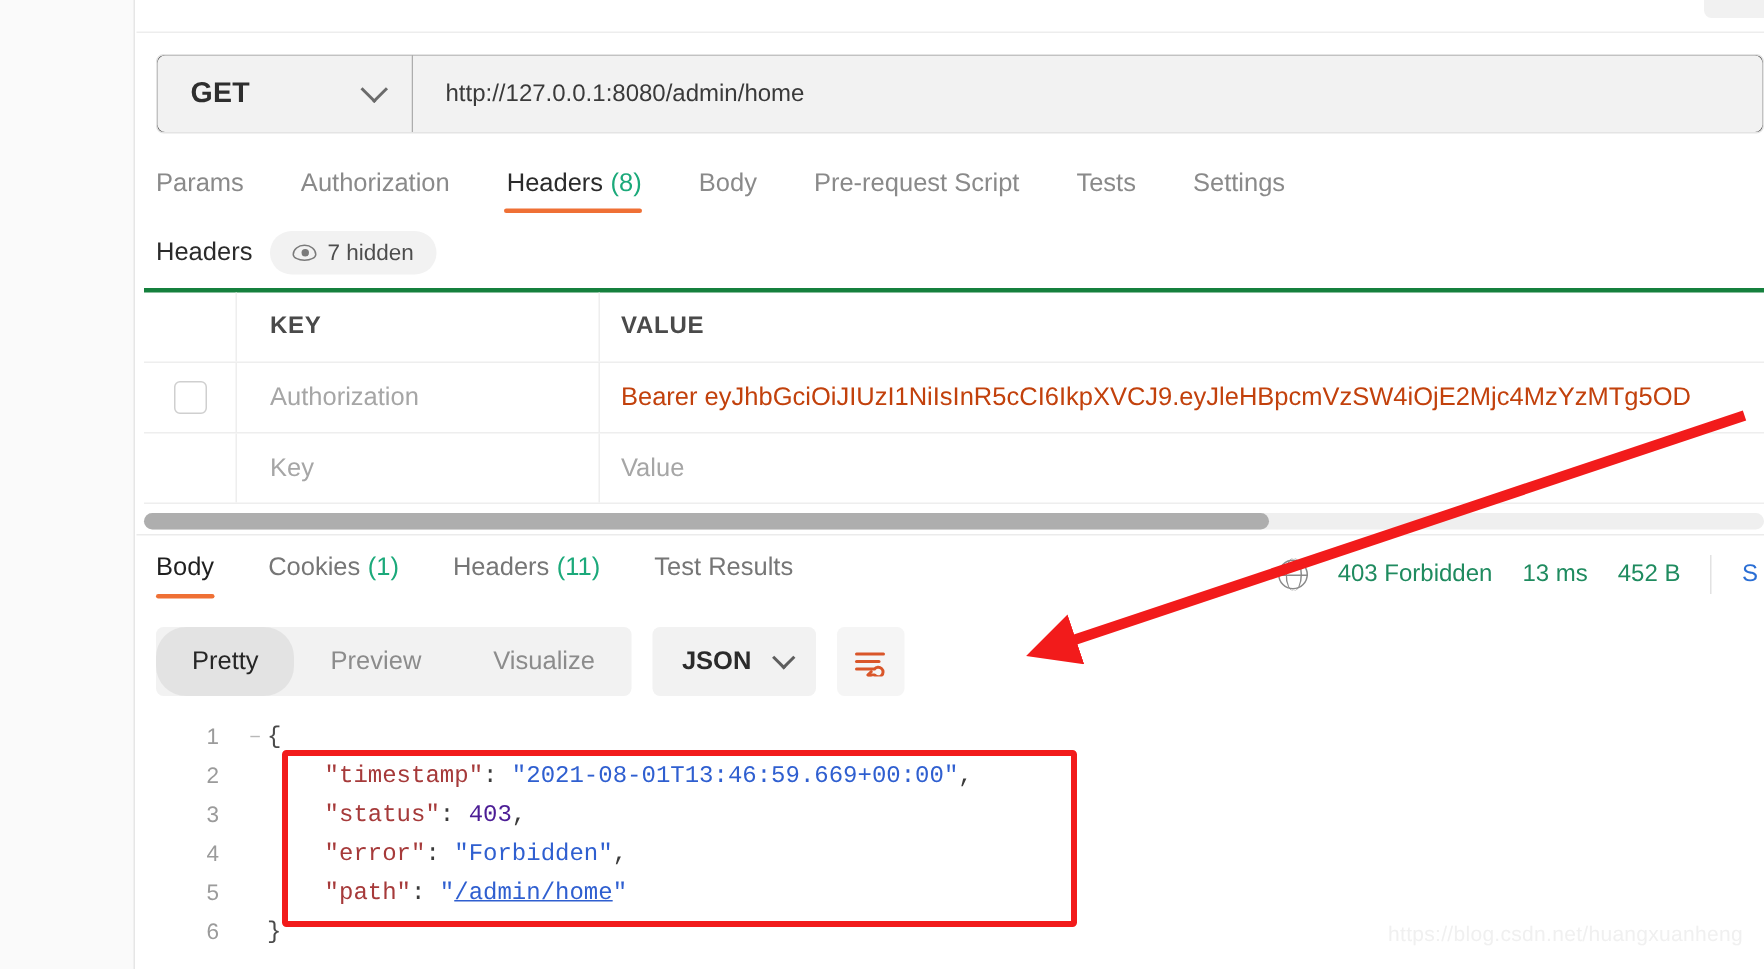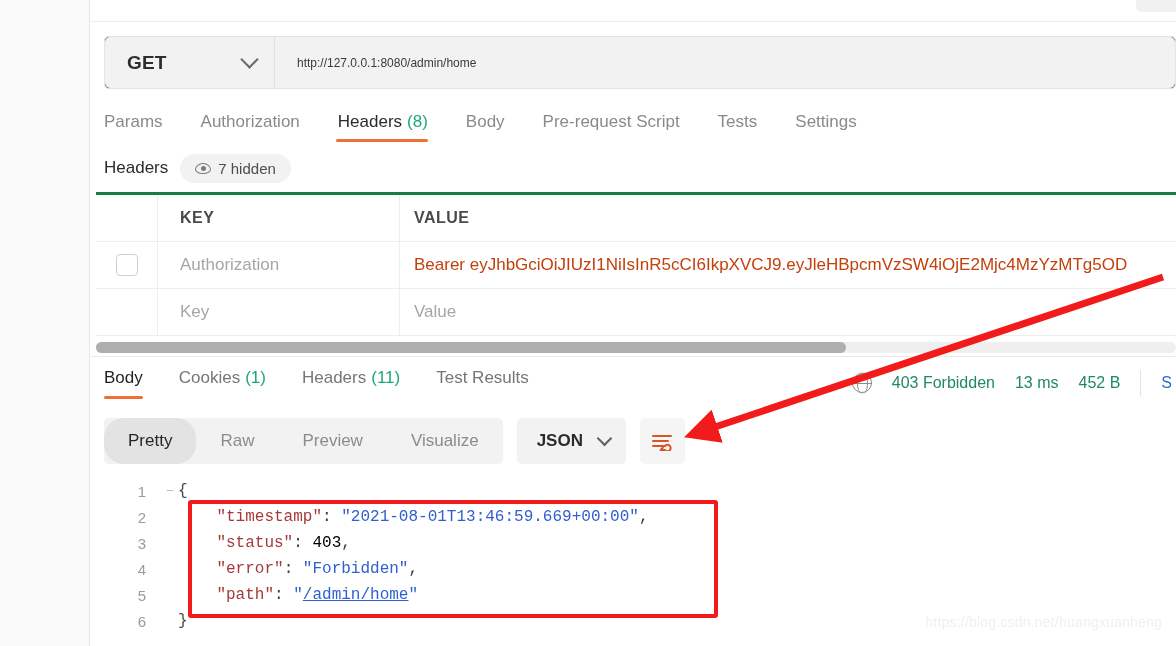--- a/index.html
+++ b/index.html
@@ -41,21 +41,21 @@
   }
   .method-label { font-size: 19px; color: #2e2e2e; font-weight: 600; letter-spacing: .2px; }
   .chev {
     width: 13px; height: 13px; border-right: 2px solid #6b6b6b; border-bottom: 2px solid #6b6b6b;
     transform: rotate(45deg); margin-top: -6px; flex: none;
   }
   .url-box {
     flex: 1; display: flex; align-items: center; padding: 0 22px;
     background: #f2f2f2; border-radius: 0 5px 5px 0; cursor: text;
   }
-  .url-text { font-size: 12px; color: #3a3a3a; white-space: nowrap; }
+  .url-text { font-size: 16px; color: #3a3a3a; white-space: nowrap; }
 
   
   .req-tabs {
     position: absolute; left: 104px; top: 110px; height: 40px;
     display: flex; align-items: flex-start; gap: 0;
   }
   .req-tab {
     position: relative; padding: 2px 19px 10px 19px; font-size: 17px; color: #8a8a8a;
     white-space: nowrap; cursor: pointer;
   }
@@ -201,21 +201,21 @@
     width: 58px; flex: none; text-align: right; padding-right: 16px;
     color: #9b9b9b; font-size: 15px; font-family: "Liberation Sans", sans-serif;
   }
   .fold-col {
     width: 16px; flex: none; color: #b8b8b8; font-size: 13px;
     display: flex; align-items: center; justify-content: center;
   }
   .jcode { white-space: pre; }
   .j-key { color: #a63a3a; }
   .j-str { color: #2f5fd0; }
-  .j-num { color: #000000; }
+  .j-num { color: #4c1d95; }
   .j-punct { color: #3a3a3a; }
   .j-brace { color: #4a4a4a; }
   .j-link { color: #2f5fd0; text-decoration: underline; cursor: pointer; }
 
   
   .hl-box {
     position: absolute; left: 188px; top: 500px; width: 530px; height: 118px;
     border: 4px solid #f21b1b; border-radius: 3px; pointer-events: none;
   }
   .arrow-svg { position: absolute; left: 0; top: 0; width: 1176px; height: 646px; pointer-events: none; }
@@ -336,23 +336,20 @@
     <span class="stat-item">13 ms</span>
     <span class="stat-item">452 B</span>
     <span class="stat-divider"></span>
     <span class="save-resp">S</span>
   </div>
 
   <div class="body-toolbar">
     <div class="seg">
       <div class="seg-item active">
         <span>Pretty</span>
-      </div>
-      <div class="seg-item">
-        <span>Raw</span>
       </div>
       <div class="seg-item">
         <span>Preview</span>
       </div>
       <div class="seg-item">
         <span>Visualize</span>
       </div>
     </div>
     <div class="fmt-select">
       <span class="fmt-label">JSON</span>

